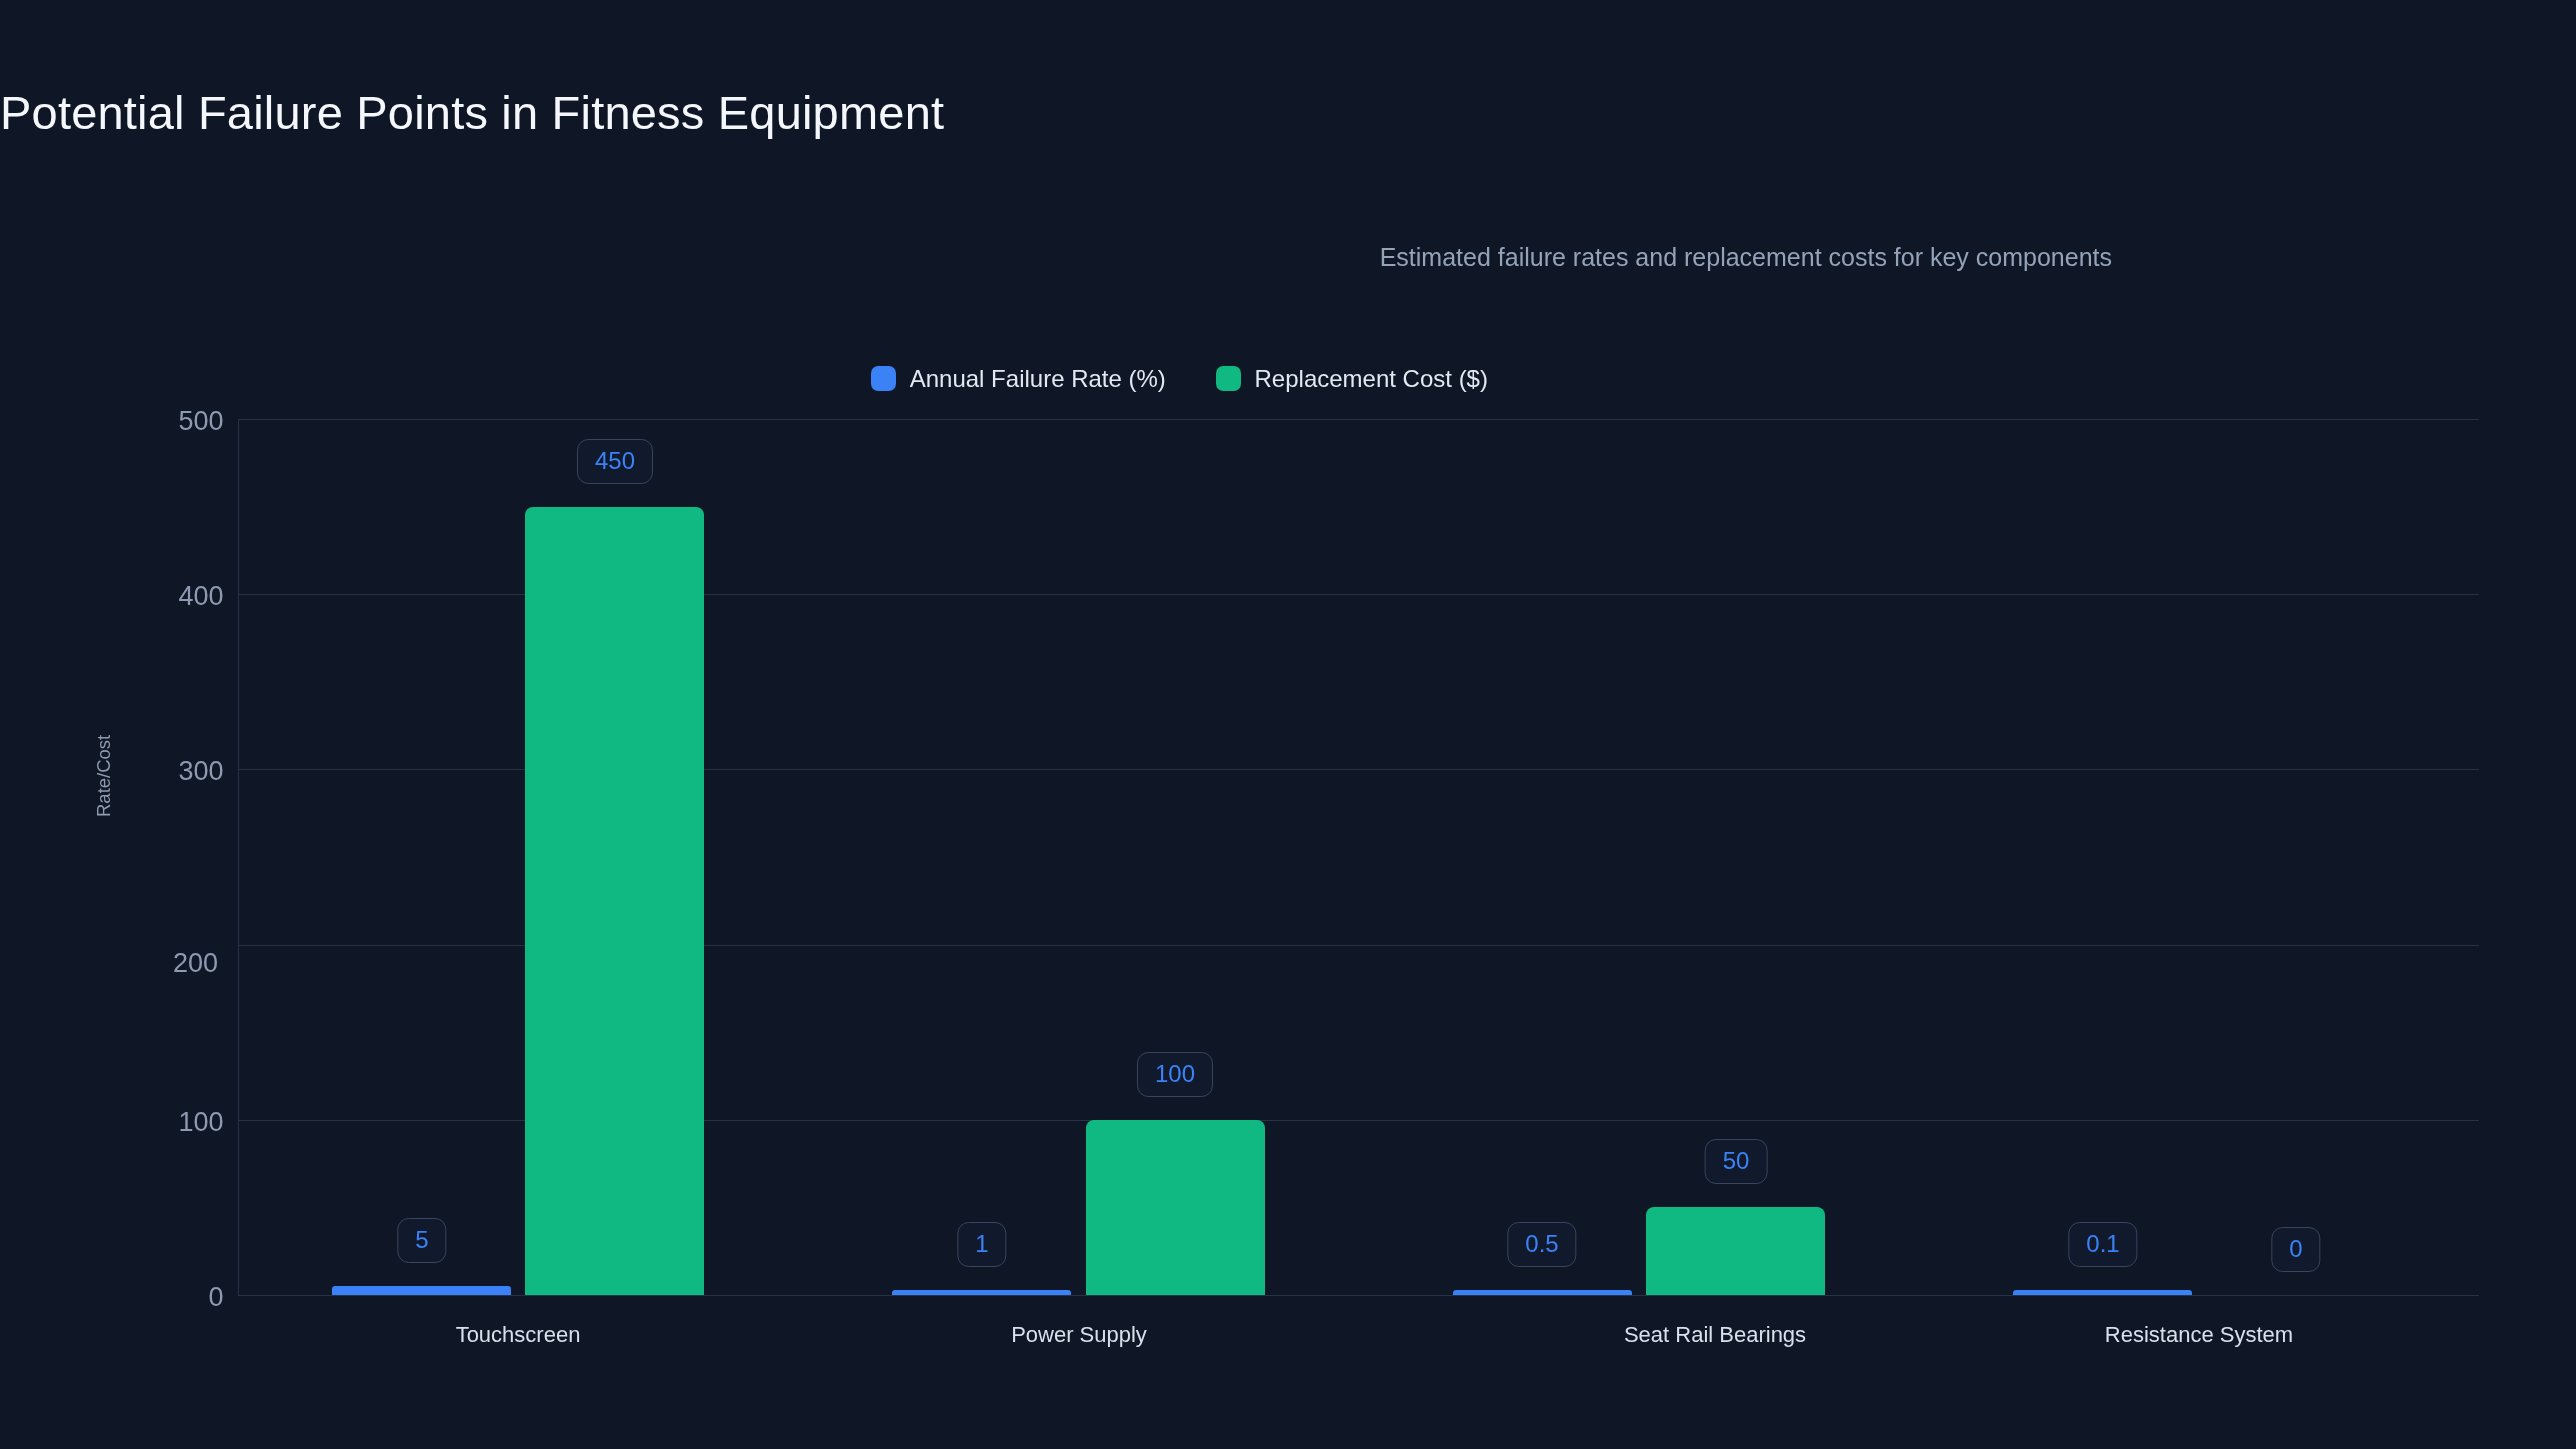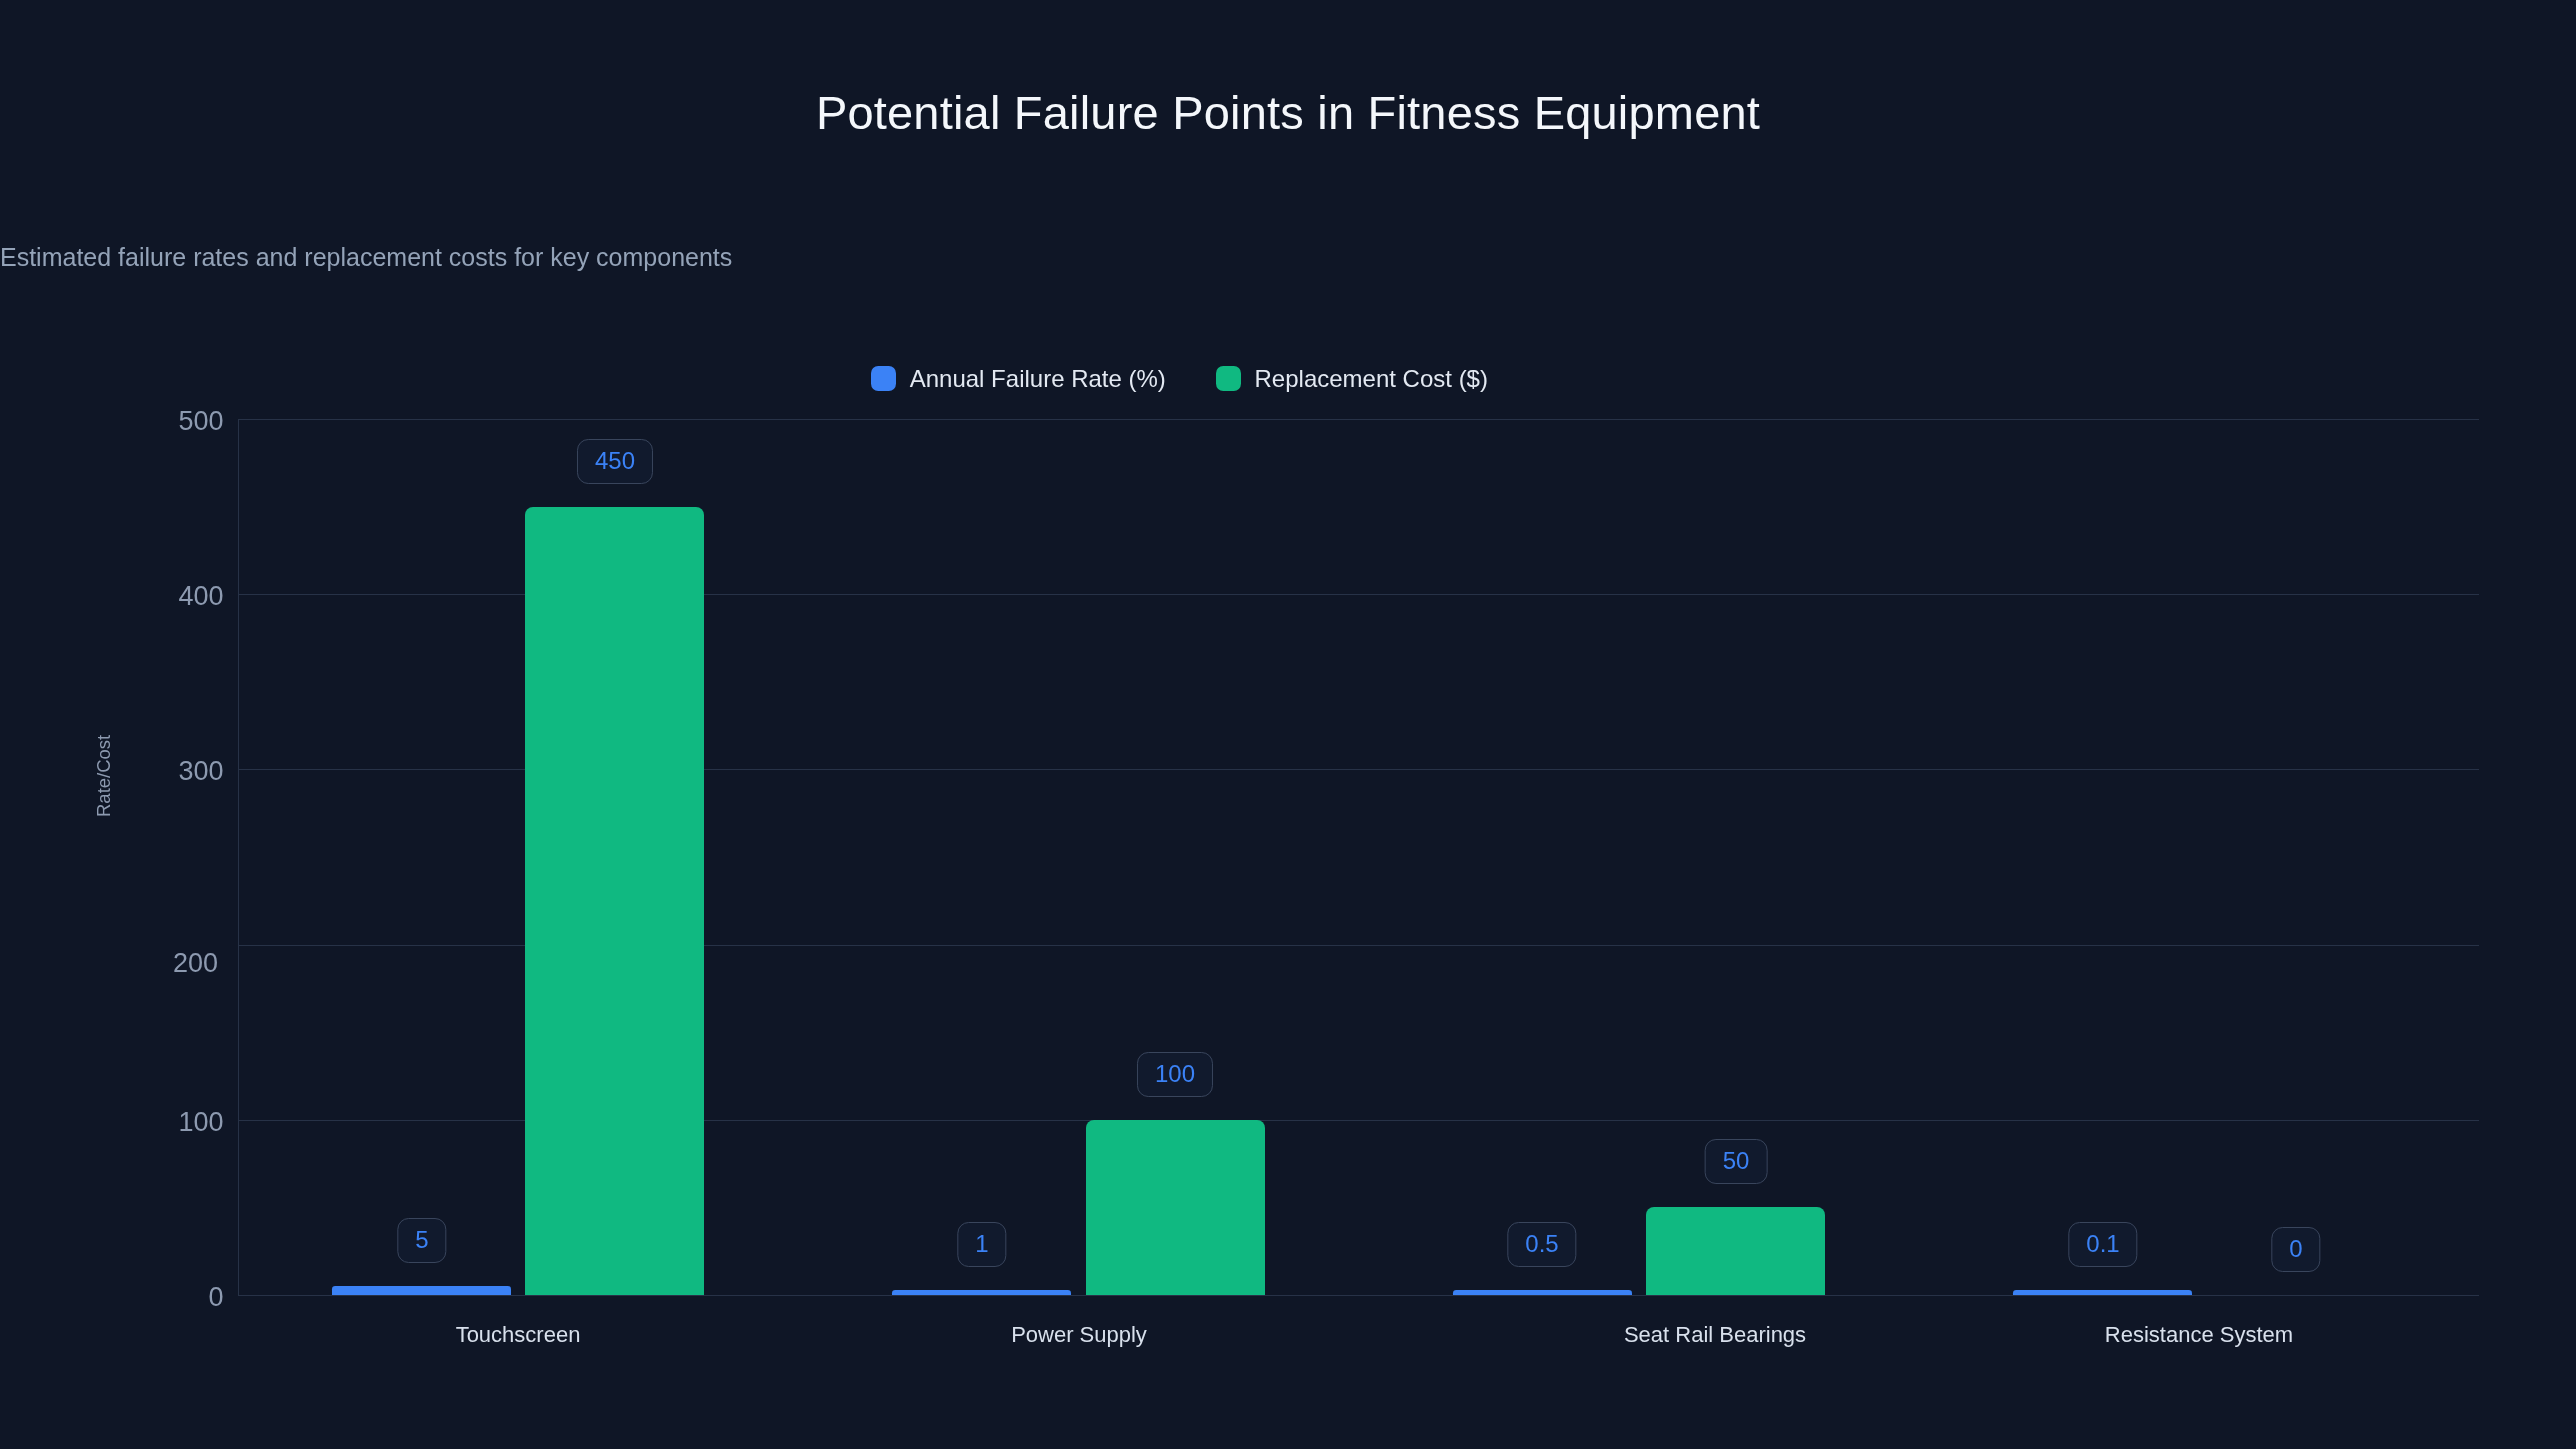--- a/index.html
+++ b/index.html
@@ -22,33 +22,33 @@
     height: 1449px;
     background: #0f1626;
   }
 
   
   #chart-title {
     position: absolute;
     top: 87px;
     left: 0;
     width: 2576px;
-    text-align: center;
+    text-align: left;
     font-size: 47px;
     font-weight: 400;
     letter-spacing: 0.2px;
     color: #f4f7fb;
     line-height: 1.1;
   }
   #chart-subtitle {
     position: absolute;
     top: 242px;
     left: 0;
     width: 2112px;
-    text-align: left;
+    text-align: right;
     font-size: 25px;
     font-weight: 400;
     color: #94a3b8;
     line-height: 1.2;
   }
 
   
   #legend {
     position: absolute;
     top: 366px;

